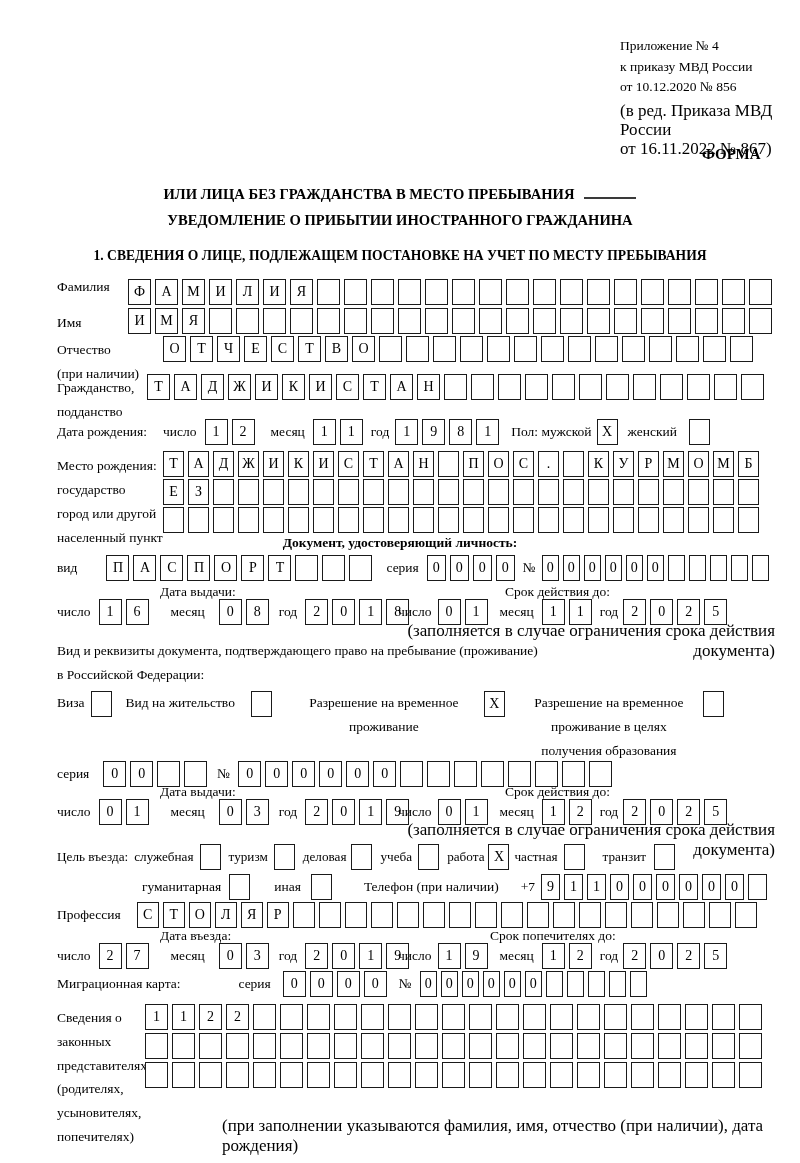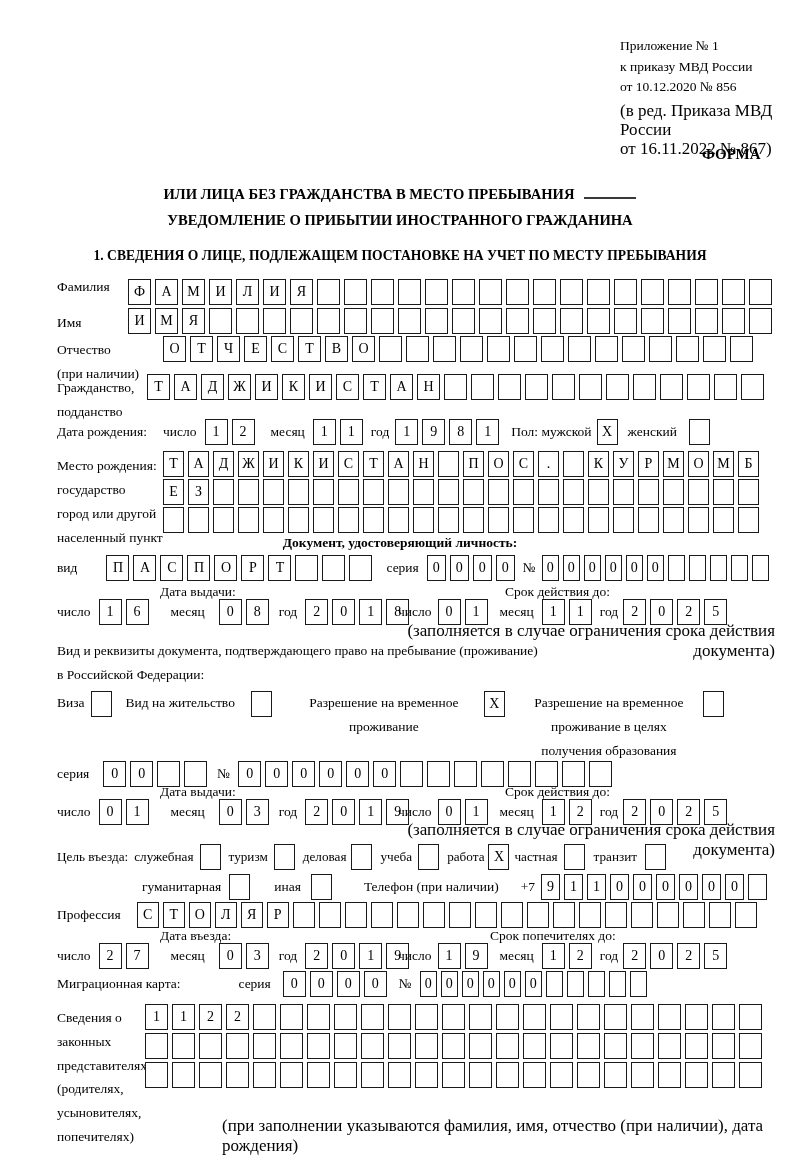--- a/index.html
+++ b/index.html
@@ -24,21 +24,21 @@
   .lblcol{position:absolute;line-height:24px;}
   .uline{display:inline-block;width:52px;border-bottom:2px solid #3a3a3a;height:13px;margin-left:10px;}
   .optlbl{text-align:center;line-height:24px;white-space:normal;}
 </style>
 </head>
 <body>
 
 <div class="page">
 
   <div class="abs" style="left:620px;top:36px;line-height:20.5px;">
-    <div>Приложение № 1</div>
+    <div>Приложение № 4</div>
     <div>к приказу МВД России</div>
     <div>от 10.12.2020 № 856</div>
     <div class="small" style="margin-top:3px;line-height:19px;">(в ред. Приказа МВД России</div>
     <div class="small" style="line-height:19px;">от 16.11.2022 № 867)</div>
   </div>
 
   <div class="abs b" style="left:702px;top:146px;font-size:15px;">ФОРМА</div>
 
   <div class="abs center b" style="top:181px;font-size:14.6px;line-height:26px;">
     <div><span>ИЛИ ЛИЦА БЕЗ ГРАЖДАНСТВА В МЕСТО ПРЕБЫВАНИЯ</span><span class="uline"></span></div>
@@ -463,21 +463,21 @@
     <span style="margin-left:8px;">туризм</span>
     <span class="cb" style="margin-left:6px;"></span>
     <span style="margin-left:8px;">деловая</span>
     <span class="cb" style="margin-left:5px;"></span>
     <span style="margin-left:8px;">учеба</span>
     <span class="cb" style="margin-left:6px;"></span>
     <span style="margin-left:8px;">работа</span>
     <span class="cb" style="margin-left:4px;">X</span>
     <span style="margin-left:5px;">частная</span>
     <span class="cb" style="margin-left:6px;"></span>
-    <span style="margin-left:9px;">транзит</span>
+    <span style="margin-left:18px;">транзит</span>
     <span class="cb" style="margin-left:8px;"></span>
   </div>
 
   <div class="row" style="left:142px;top:874px;">
     <span>гуманитарная</span>
     <span class="cb" style="margin-left:8px;"></span>
     <span style="margin-left:24px;">иная</span>
     <span class="cb" style="margin-left:10px;"></span>
     <span style="margin-left:32px;">Телефон (при наличии)</span>
     <span style="margin-left:22px;">+7</span>

